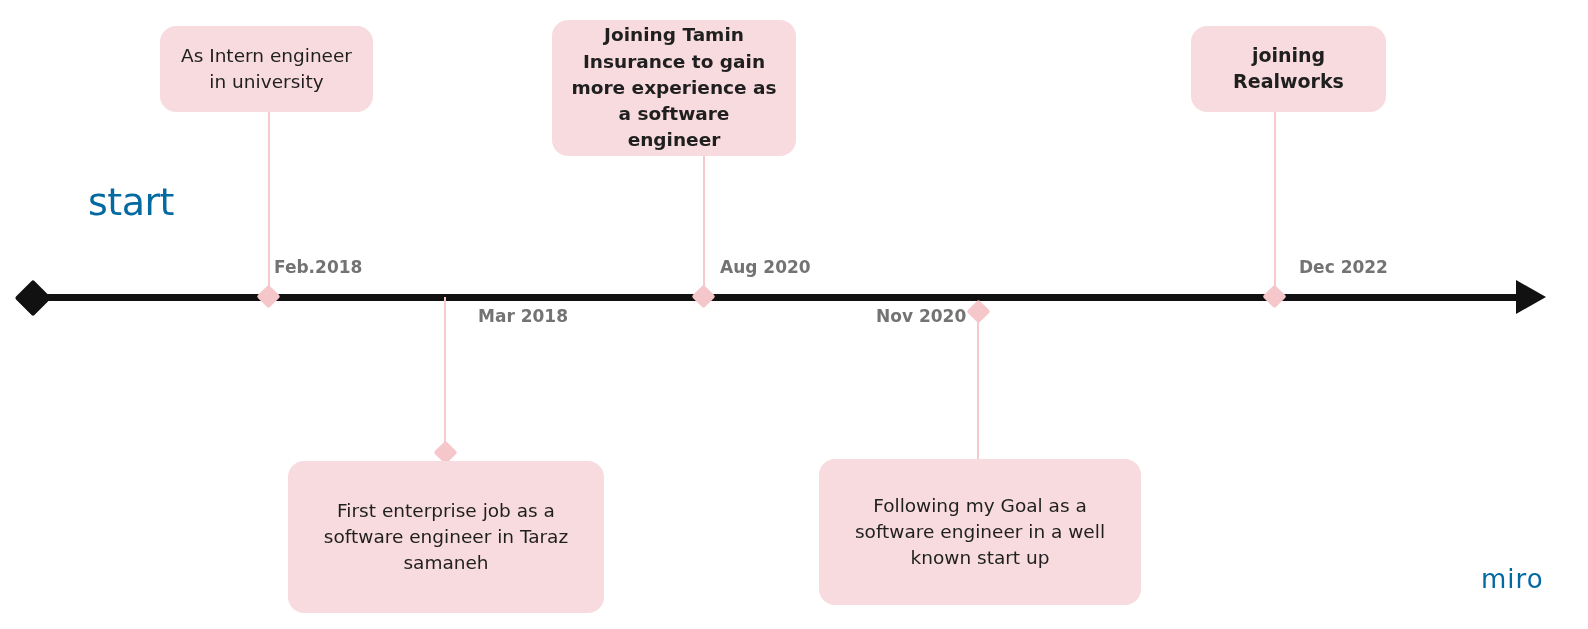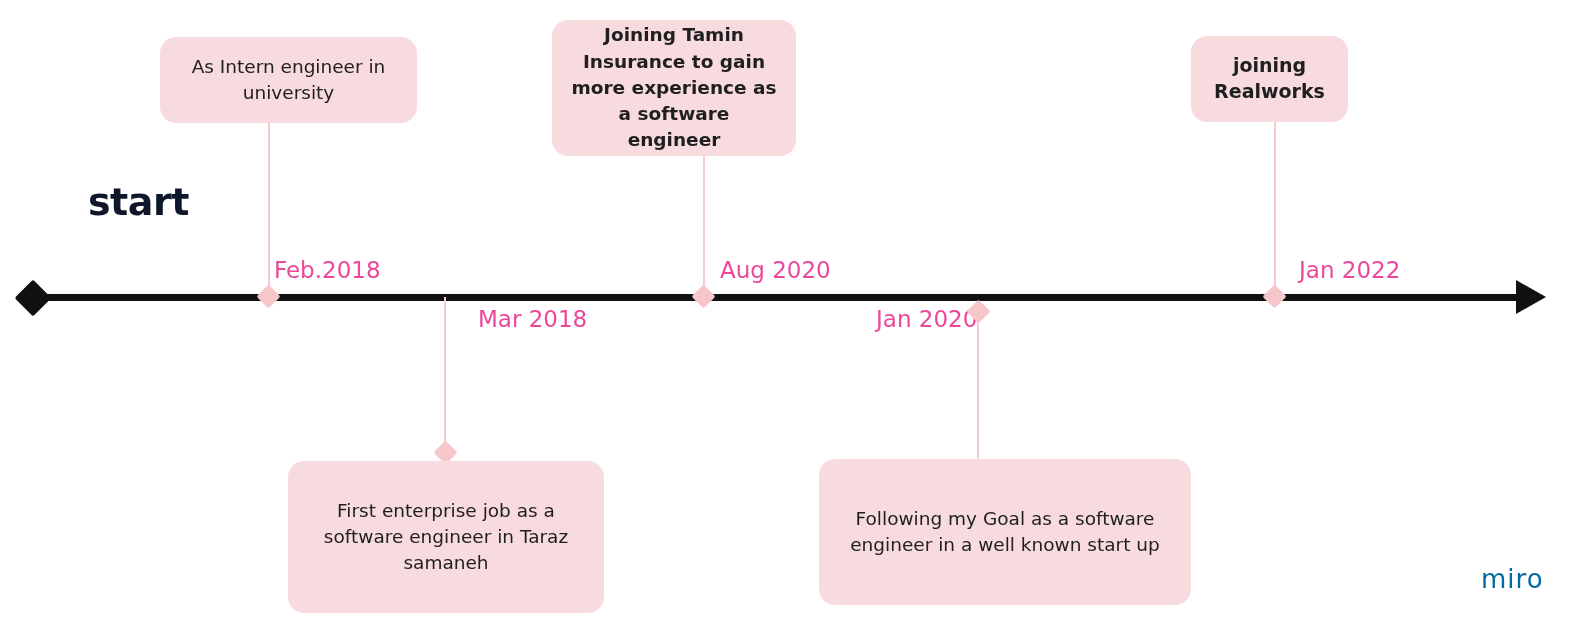--- a/index.html
+++ b/index.html
@@ -37,24 +37,24 @@
     height: 0;
     border-top: 17px solid transparent;
     border-bottom: 17px solid transparent;
     border-left: 30px solid #111111;
   }
 
   
   .start-label {
     position: absolute;
     font-family: "DejaVu Sans", "Liberation Sans", sans-serif;
-    font-weight: 700;
+    font-weight: 400;
     font-size: 38px;
     letter-spacing: -0.5px;
-    color: #0f172a;
+    color: #0369a1;
     white-space: nowrap;
   }
 
   
   .card {
     position: absolute;
     background: #F8DBDE;
     border-radius: 16px;
     display: flex;
     align-items: center;
@@ -85,23 +85,23 @@
     width: 17px;
     height: 17px;
     background: #F6C7CA;
     transform: rotate(45deg);
     border-radius: 2px;
   }
 
   
   .date-label {
     position: absolute;
-    font-weight: 400;
-    font-size: 23px;
-    color: #ec4899;
+    font-weight: 700;
+    font-size: 17px;
+    color: #737373;
     white-space: nowrap;
   }
 
   
   .watermark {
     position: absolute;
     font-size: 26px;
     letter-spacing: 1px;
     color: #0369a1;
     font-weight: 400;
@@ -113,39 +113,39 @@
 
 <div id="canvas">
 
   <div class="axis-diamond-start" style="left:20px; top:285px;"></div>
   <div class="axis-line" style="left:36px; top:294px; width:1480px; height:7px;"></div>
   <div class="axis-arrowhead" style="left:1516px; top:280px;"></div>
 
   <div class="start-label" style="left:88px; top:180px;">start</div>
 
   <div class="connector" style="left:268px; top:112px; height:186px;"></div>
-  <div class="card" style="left:160px; top:37px; width:257px; height:86px;">As Intern engineer in university</div>
+  <div class="card" style="left:160px; top:26px; width:213px; height:86px;">As Intern engineer in university</div>
   <div class="date-label" style="left:274px; top:257px;">Feb.2018</div>
   <div class="marker" style="left:260px; top:288px;"></div>
 
   <div class="connector" style="left:444px; top:297px; height:156px;"></div>
   <div class="date-label" style="left:478px; top:306px;">Mar 2018</div>
   <div class="marker" style="left:437px; top:444px;"></div>
   <div class="card" style="left:288px; top:461px; width:316px; height:152px;">First enterprise job as a software engineer in Taraz samaneh</div>
 
   <div class="connector" style="left:703px; top:156px; height:142px;"></div>
   <div class="card" style="left:552px; top:20px; width:244px; height:136px;font-weight:bold;">Joining Tamin Insurance to gain more experience as a software engineer</div>
   <div class="date-label" style="left:720px; top:257px;">Aug 2020</div>
   <div class="marker" style="left:695px; top:288px;"></div>
 
   <div class="connector" style="left:977px; top:310px; height:152px;"></div>
-  <div class="date-label" style="left:876px; top:306px;">Jan 2020</div>
+  <div class="date-label" style="left:876px; top:306px;">Nov 2020</div>
   <div class="marker" style="left:970px; top:303px;"></div>
-  <div class="card" style="left:819px; top:459px; width:372px; height:146px;">Following my Goal as a software engineer in a well known start up</div>
+  <div class="card" style="left:819px; top:459px; width:322px; height:146px;">Following my Goal as a software engineer in a well known start up</div>
 
   <div class="connector" style="left:1274px; top:112px; height:186px;"></div>
-  <div class="card bold" style="left:1191px; top:36px; width:157px; height:86px;">joining Realworks</div>
-  <div class="date-label" style="left:1299px; top:257px;">Jan 2022</div>
+  <div class="card bold" style="left:1191px; top:26px; width:195px; height:86px;">joining Realworks</div>
+  <div class="date-label" style="left:1299px; top:257px;">Dec 2022</div>
   <div class="marker" style="left:1266px; top:288px;"></div>
 
   <div class="watermark" style="left:1481px; top:564px;">miro</div>
 
 </div>
 
 </body></html>

